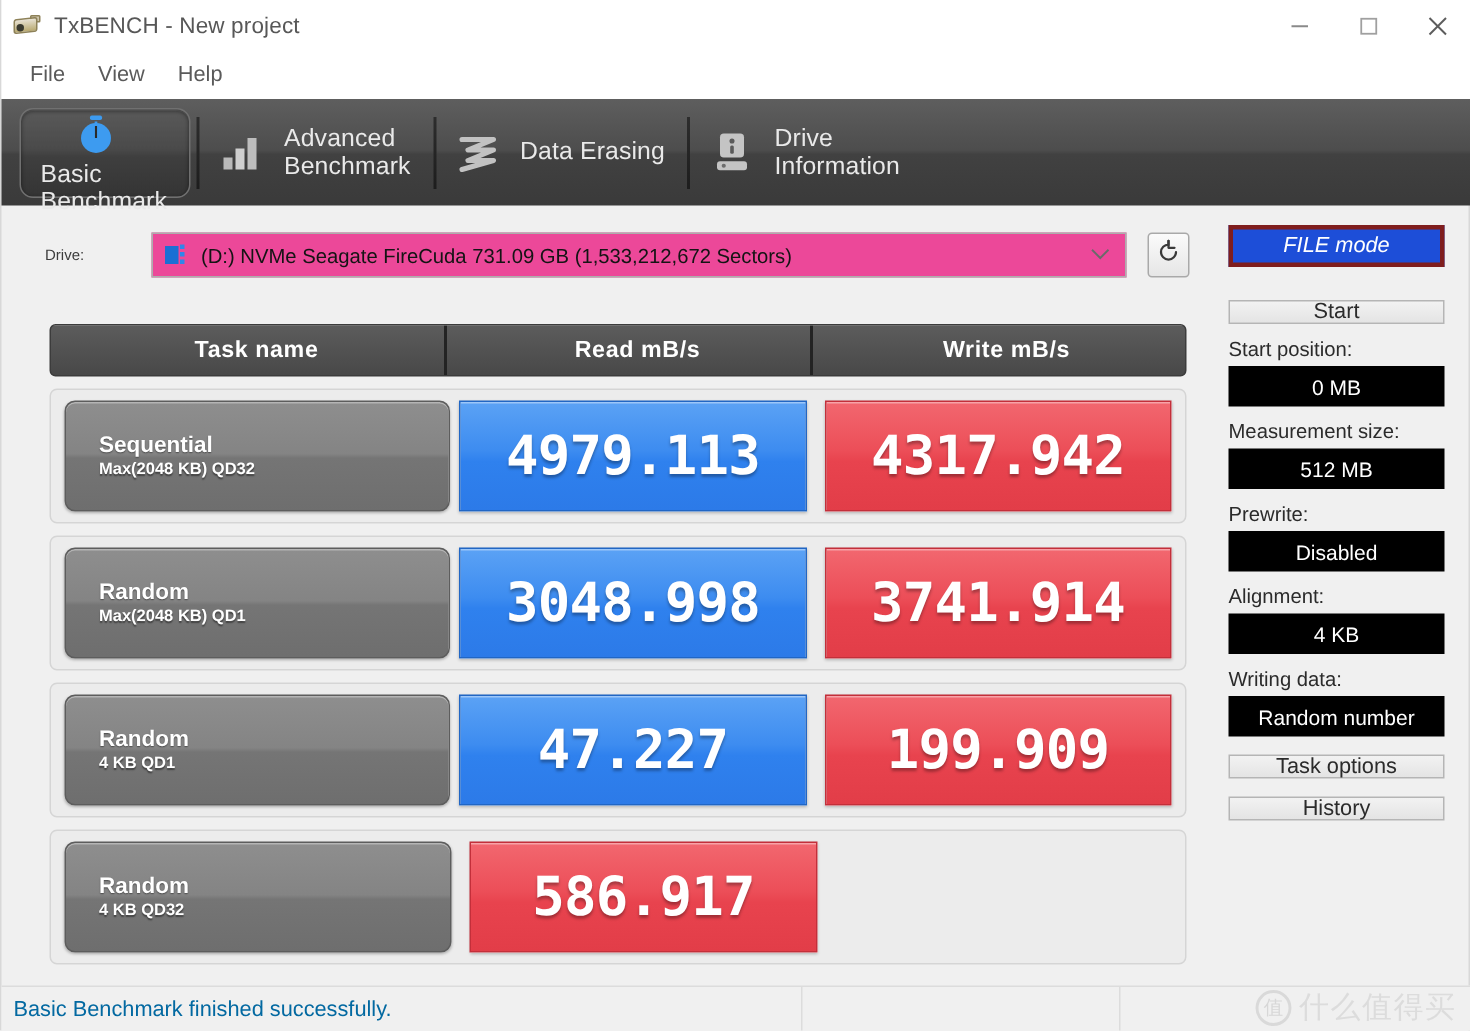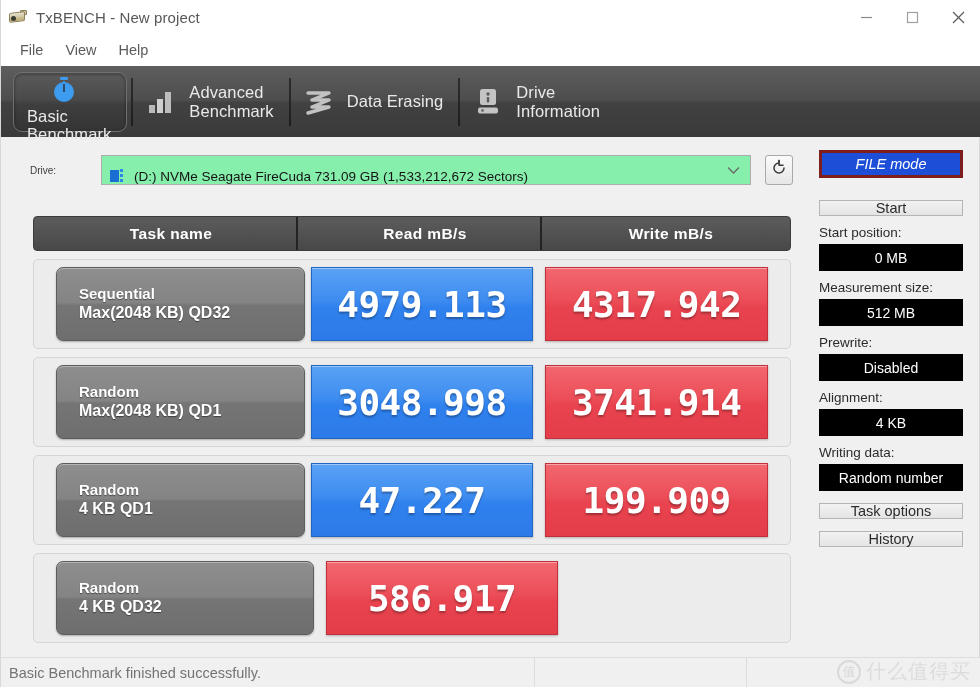--- a/index.html
+++ b/index.html
@@ -135,23 +135,23 @@
     display: flex; align-items: center;
   }
   .drive-label {
     width: 100px;
     padding-left: 29px;
     font-size: 10px;
     color: #3c3c3c;
   }
   .drive-combo {
     width: 650px; height: 30px;
-    background: #86efac;
+    background: #ec4899;
     border: 1px solid #adadad;
-    display: flex; align-items: flex-end;
+    display: flex; align-items: center;
     position: relative;
   }
   .drive-ic {
     width: 18px; height: 15px;
     margin-left: 8px; margin-right: 6px;
     position: relative; flex: none;
   }
   .drive-ic .d1 {
     position: absolute; left: 0; top: 1px;
     width: 9px; height: 12px;
@@ -214,38 +214,38 @@
   .col-read  { width: 244px; border-left: 2px solid #232323; }
   .col-write { width: 248px; border-left: 2px solid #232323; }
 
   .bench-row {
     margin-top: 8px;
     height: 90px;
     background: #ececec;
     border: 1px solid #d5d5d5;
     border-radius: 5px;
     display: flex; align-items: center;
-    padding: 0 22px;
+    padding: 0 9px;
   }
   .cell-task {
     width: 258px; height: 74px;
     background: linear-gradient(#8e8e8e 0%, #848484 48%, #757575 52%, #6e6e6e 100%);
     border: 1px solid #5d5d5d;
     border-radius: 7px;
     box-shadow: 0 1px 0 rgba(255,255,255,.35) inset, 0 1px 2px rgba(0,0,0,.28);
     display: flex; flex-direction: column; justify-content: center;
     padding-left: 22px;
   }
   .task-l1 {
     font-size: 15px; color: #ffffff; font-weight: bold;
     text-shadow: 0 1px 1px rgba(0,0,0,.45);
     line-height: 1.25;
   }
   .task-l2 {
-    font-size: 16px; color: #ffffff; font-weight: bold;
+    font-size: 11px; color: #ffffff; font-weight: bold;
     text-shadow: 0 1px 1px rgba(0,0,0,.45);
     line-height: 1.25;
   }
   .cell-val {
     height: 74px;
     border-radius: 0;
     display: flex; align-items: center; justify-content: center;
     font-family: "DejaVu Sans Mono", monospace;
     font-size: 36px;
     font-weight: bold;
@@ -310,21 +310,21 @@
     width: 980px; height: 30px;
     background: #f0f0f0;
     border-top: 1px solid #dcdcdc;
     display: flex; align-items: center;
   }
   .status-seg1 {
     width: 533px; height: 30px;
     display: flex; align-items: center;
     padding-left: 8px;
     font-size: 14.5px;
-    color: #737373;
+    color: #0369a1;
   }
   .status-seg2 {
     width: 212px; height: 30px;
     border-left: 1px solid #dcdcdc;
   }
   .status-seg3 {
     flex: 1; height: 30px;
     border-left: 1px solid #dcdcdc;
   }
   .watermark {

